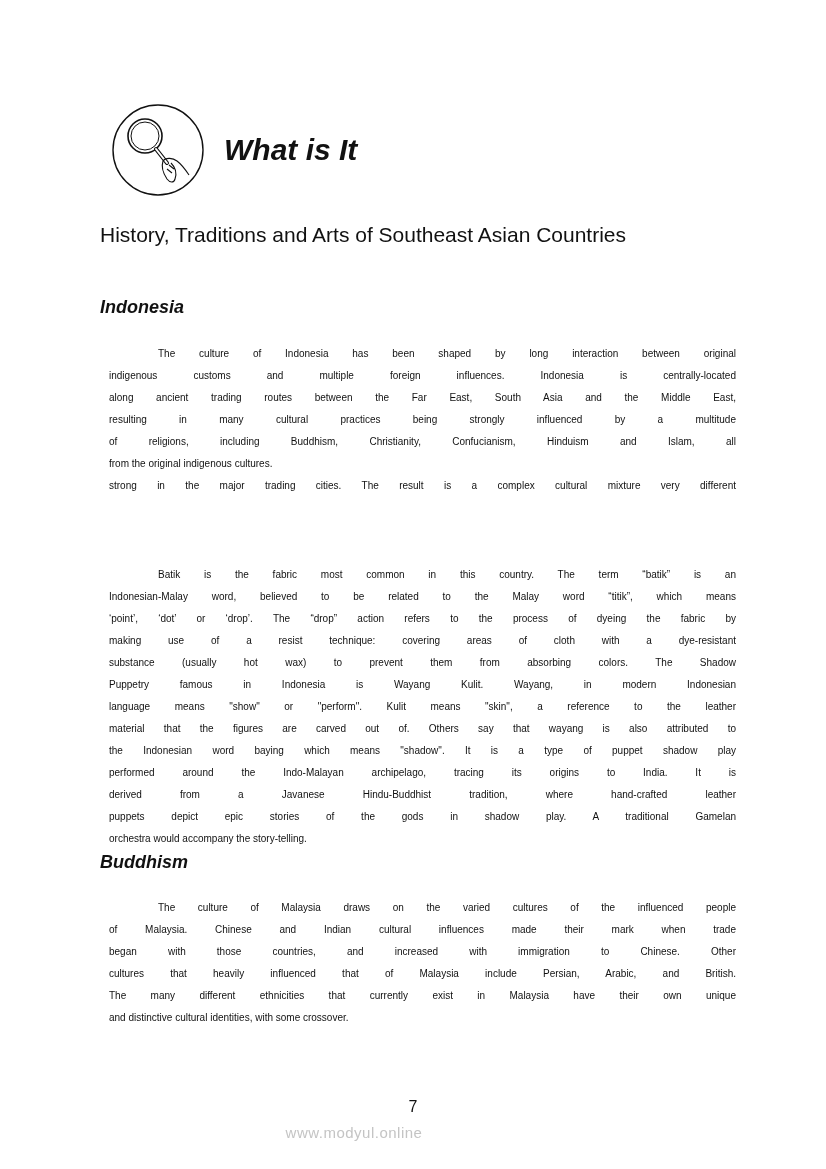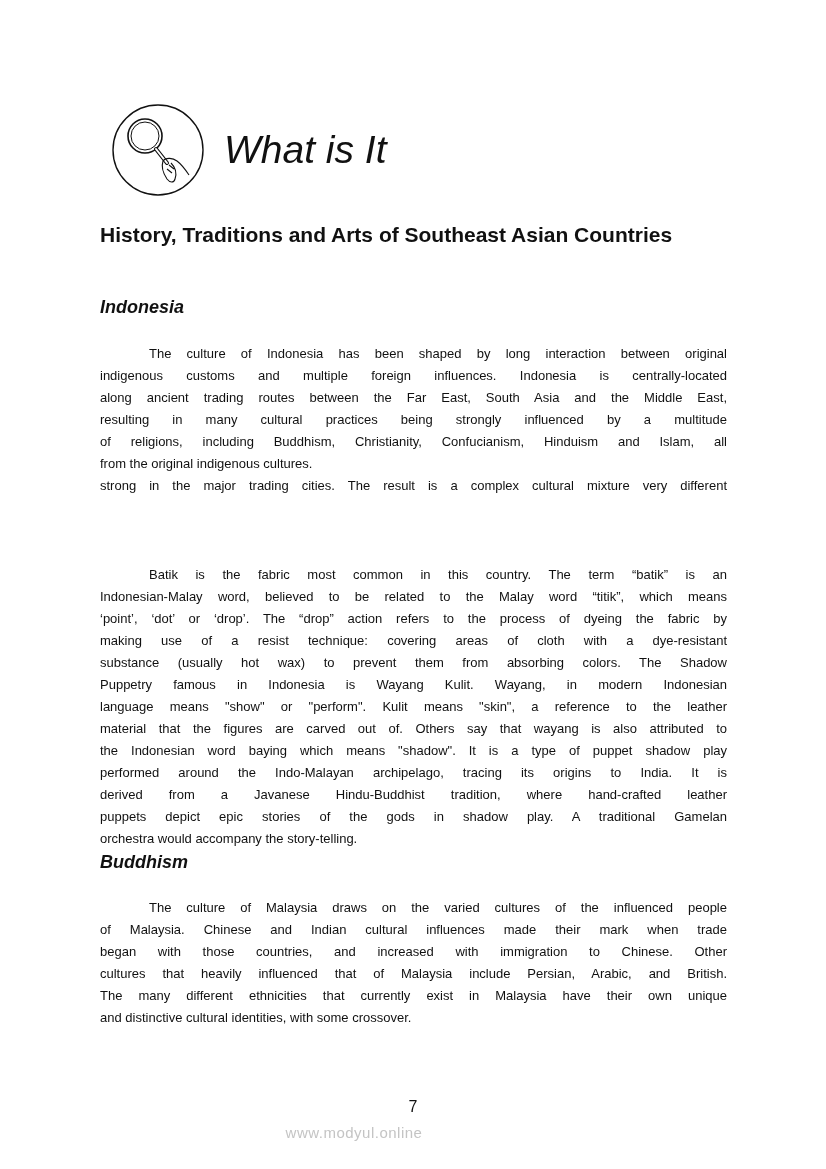--- a/index.html
+++ b/index.html
@@ -1,25 +1,25 @@
 <!DOCTYPE html>
 <html><head>
 <meta charset="utf-8">
 <style>
   html, body { margin: 0; padding: 0; background: #ffffff; }
   body { width: 826px; height: 1169px; position: relative; overflow: hidden;
          font-family: "Liberation Sans", sans-serif; color: #111; }
   .icon-wrap { position: absolute; left: 111px; top: 103px; width: 94px; height: 94px; }
-  .title { position: absolute; left: 224px; top: 128px; font-size: 39px; font-weight: normal;
+  .title { position: absolute; left: 224px; top: 128px; font-size: 30px; font-weight: bold;
            font-style: italic; margin: 0; line-height: 44px; color: #111; }
-  .main-heading { position: absolute; left: 100px; top: 220px; font-size: 21px; font-weight: bold;
+  .main-heading { position: absolute; left: 100px; top: 220px; font-size: 21px; font-weight: normal;
                   margin: 0; line-height: 30px; white-space: nowrap; }
   .section-heading { position: absolute; left: 100px; font-size: 18px; font-weight: bold;
                      margin: 0; line-height: 24px; font-style: italic; }
-  .para { position: absolute; left: 100px; width: 627px; font-size: 13px; line-height: 22px;
+  .para { position: absolute; left: 109px; width: 627px; font-size: 10px; line-height: 22px;
           margin: 0; }
   .line { display: block; white-space: nowrap; text-align: justify; text-align-last: justify;
           height: 22px; }
   .line.last { text-align-last: left; }
   .line.indent { text-indent: 49px; }
   .page-num { position: absolute; left: 0; width: 826px; top: 1098px; text-align: center;
               font-size: 16px; margin: 0; }
   .watermark { position: absolute; left: 0; width: 708px; top: 1124px; text-align: center;
                font-size: 15px; color: #c4c4c4; letter-spacing: 0.5px; margin: 0; }
 </style>

